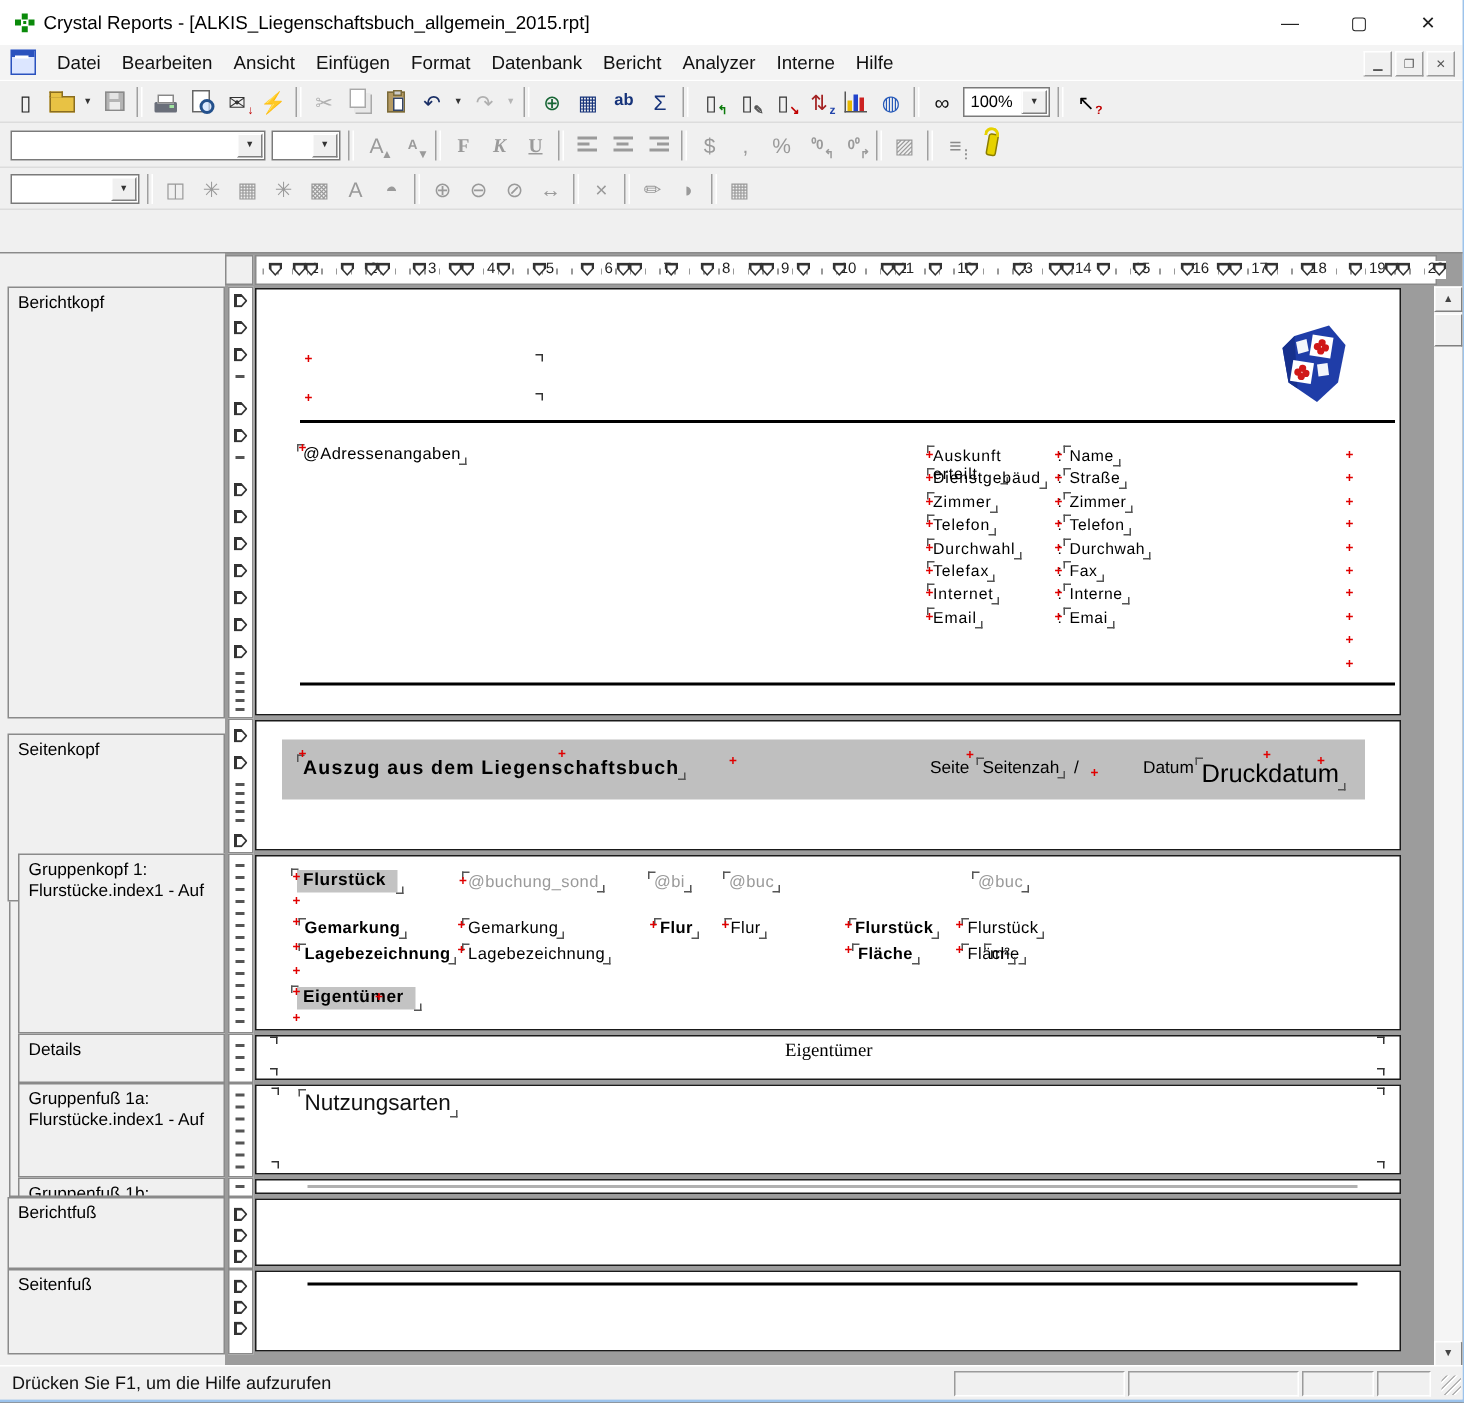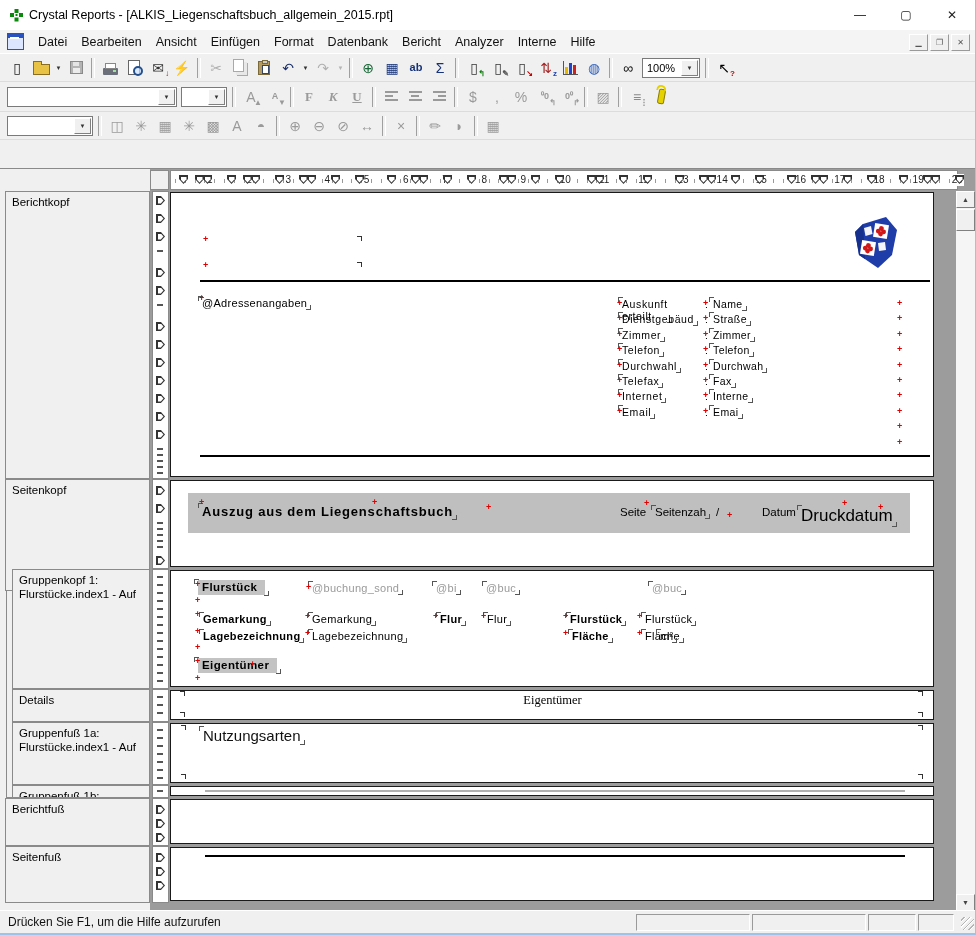--- a/index.html
+++ b/index.html
@@ -460,21 +460,21 @@
           <div class="vmk" style="top: 238px;"></div>
           <div class="vdash" style="top: 58px;"></div>
           <div class="vdash" style="top: 112px;"></div>
           <div class="vdash" style="top: 256px;"></div>
           <div class="vdash" style="top: 262px;"></div>
           <div class="vdash" style="top: 268px;"></div>
           <div class="vdash" style="top: 274px;"></div>
           <div class="vdash" style="top: 280px;"></div>
         </div>
         <div class="sec-canvas" style="top: 23px; height: 285px;"></div>
-        <div class="sec-label" style="left: 5px; top: 310px; width: 145px; height: 112px;">
+        <div class="sec-label" style="left: 5px; top: 320px; width: 145px; height: 112px;">
           <div>Seitenkopf</div>
         </div>
         <div class="sec-ruler" style="top: 310px; height: 90px;">
           <div class="vmk" style="top: 6px;"></div>
           <div class="vmk" style="top: 24px;"></div>
           <div class="vmk" style="top: 76px;"></div>
           <div class="vdash" style="top: 42px;"></div>
           <div class="vdash" style="top: 48px;"></div>
           <div class="vdash" style="top: 54px;"></div>
           <div class="vdash" style="top: 60px;"></div>

